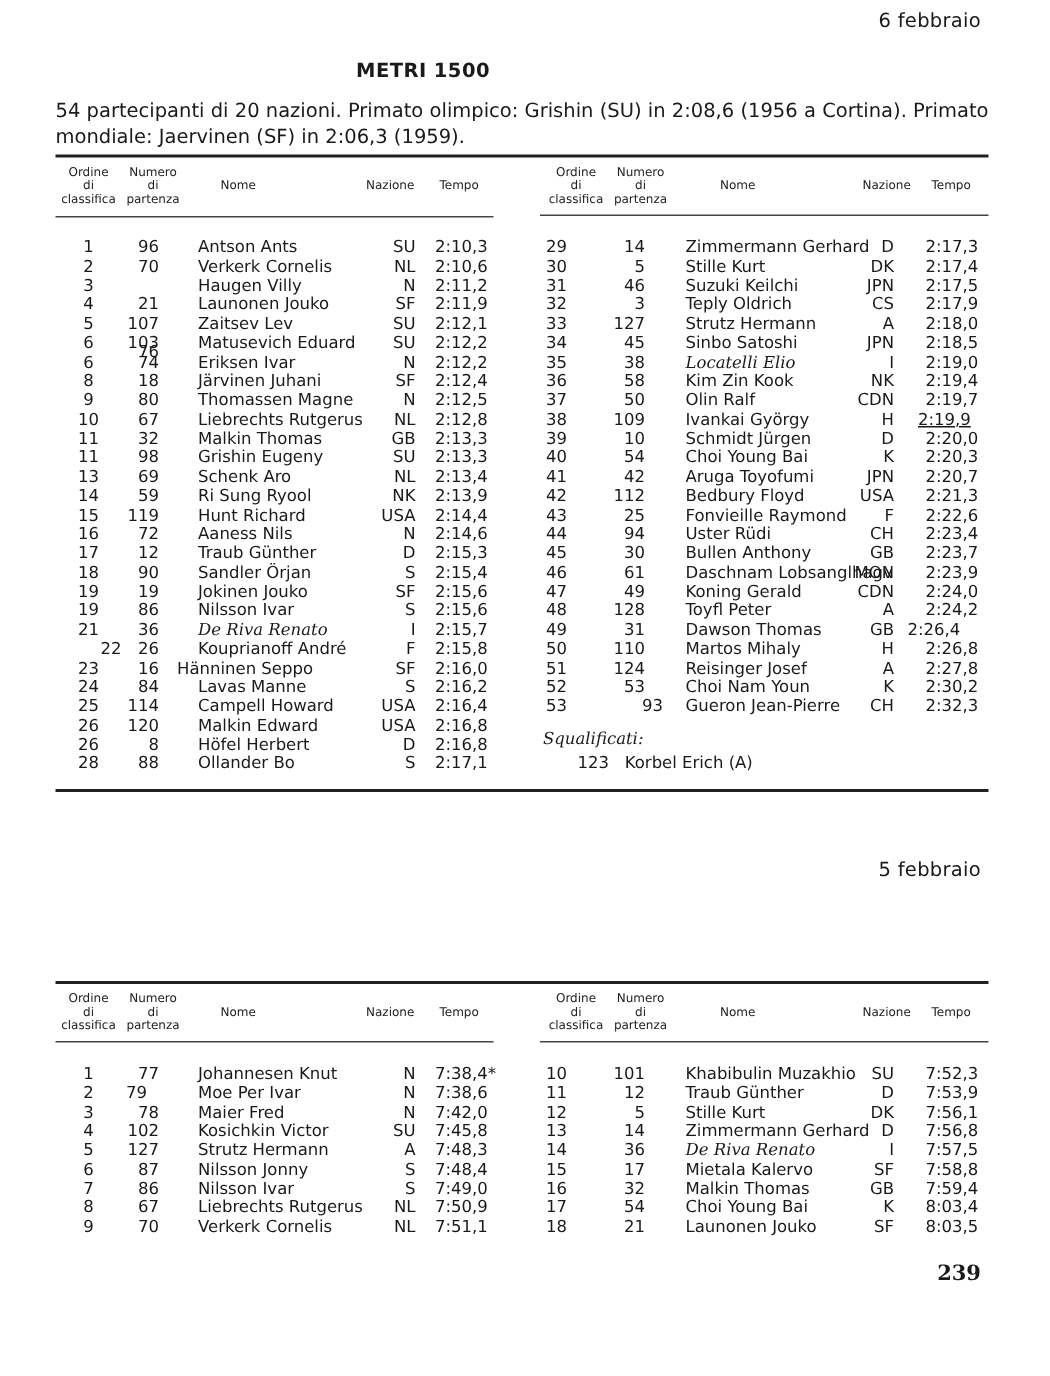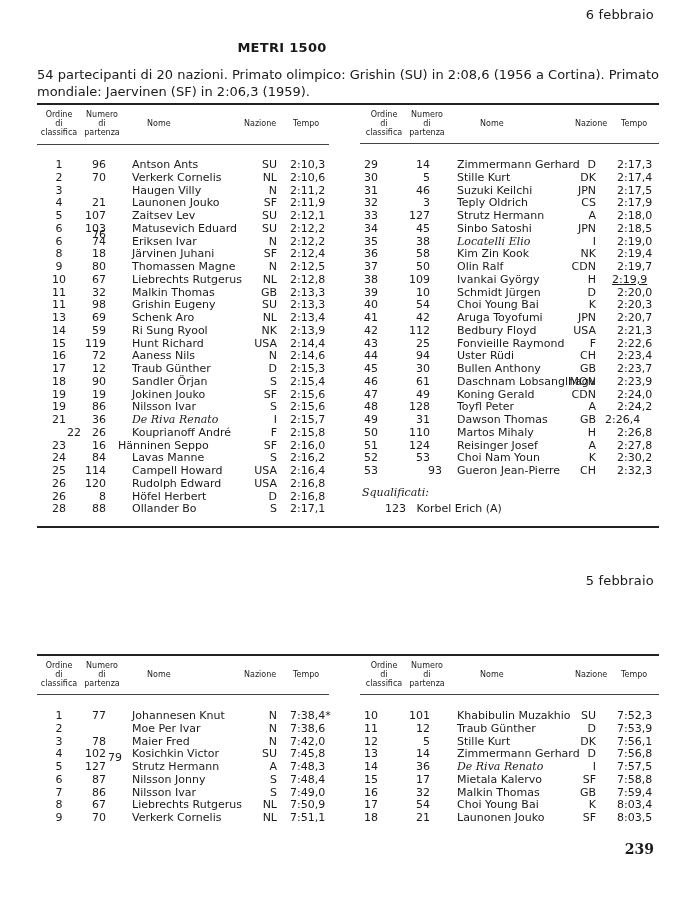--- a/index.html
+++ b/index.html
@@ -247,21 +247,21 @@
       <div class="row">
         <span class="rk" style="left:11px;">25</span>
         <span class="bib" style="left:39px;">114</span>
         <span class="nm" style="left:95px;">Campell Howard</span>
         <span class="nz" style="left:204px;">USA</span>
         <span class="tm" style="left:253px;">2:16,4</span>
       </div>
       <div class="row">
         <span class="rk" style="left:11px;">26</span>
         <span class="bib" style="left:39px;">120</span>
-        <span class="nm" style="left:95px;">Rudolph Edward</span>
+        <span class="nm" style="left:95px;">Malkin Edward</span>
         <span class="nz" style="left:204px;">USA</span>
         <span class="tm" style="left:253px;">2:16,8</span>
       </div>
       <div class="row">
         <span class="rk" style="left:11px;">26</span>
         <span class="bib" style="left:39px;">8</span>
         <span class="nm" style="left:95px;">Höfel Herbert</span>
         <span class="nz" style="left:204px;">D</span>
         <span class="tm" style="left:253px;">2:16,8</span>
       </div>
@@ -500,21 +500,21 @@
   <div class="tbl" id="t5000L" style="left:37px; top:710px; width:300px;">
       <div class="row">
         <span class="rk" style="left:11px;">1</span>
         <span class="bib" style="left:39px;">77</span>
         <span class="nm" style="left:95px;">Johannesen Knut</span>
         <span class="nz" style="left:204px;">N</span>
         <span class="tm" style="left:253px;">7:38,4*</span>
       </div>
       <div class="row">
         <span class="rk" style="left:11px;">2</span>
-        <span class="bib" style="left:55px;margin-top:29px;">79</span>
+        <span class="bib" style="left:31px;">79</span>
         <span class="nm" style="left:95px;">Moe Per Ivar</span>
         <span class="nz" style="left:204px;">N</span>
         <span class="tm" style="left:253px;">7:38,6</span>
       </div>
       <div class="row">
         <span class="rk" style="left:11px;">3</span>
         <span class="bib" style="left:39px;">78</span>
         <span class="nm" style="left:95px;">Maier Fred</span>
         <span class="nz" style="left:204px;">N</span>
         <span class="tm" style="left:253px;">7:42,0</span>

